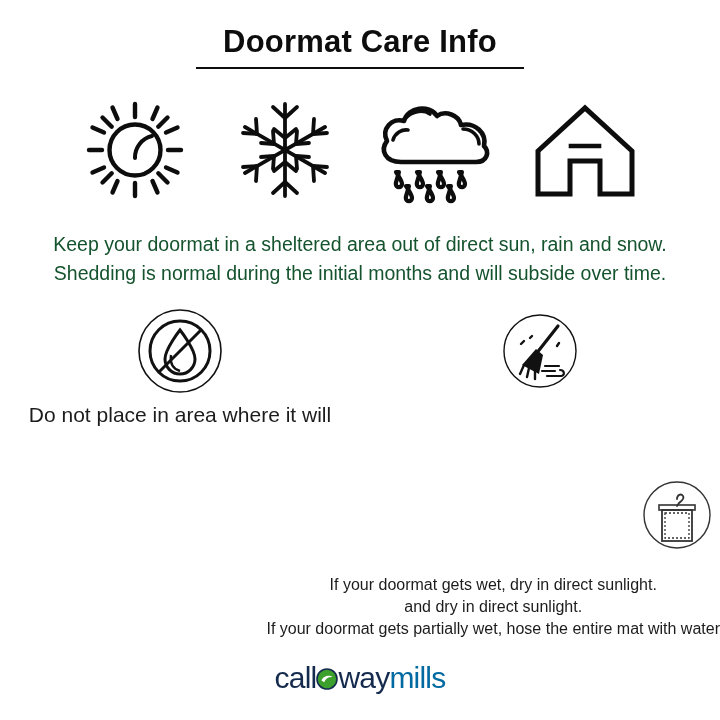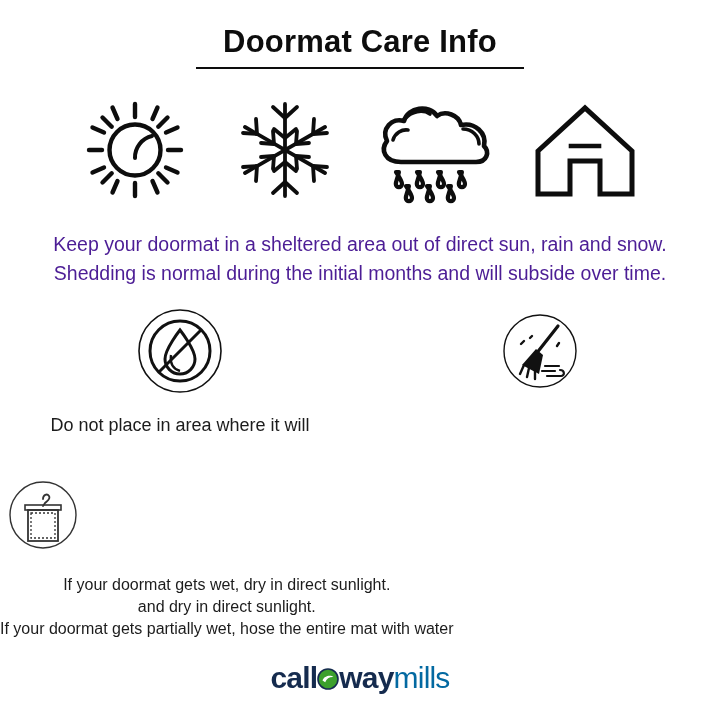--- a/index.html
+++ b/index.html
@@ -67,21 +67,21 @@
 
   
   .intro {
     position: absolute;
     top: 230px;
     left: 0;
     width: 720px;
     text-align: center;
     font-size: 19.5px;
     line-height: 29px;
-    color: #4c1d95;
+    color: #14532d;
   }
   .intro .line {
     display: block;
     white-space: nowrap;
   }
 
   
   .duo {
     position: absolute;
     top: 308px;
@@ -96,37 +96,37 @@
     align-items: center;
   }
   .circle-icon {
     width: 86px;
     height: 86px;
     display: flex;
     align-items: center;
     justify-content: center;
   }
   .caption {
-    margin-top: 21px;
+    margin-top: 10px;
     text-align: center;
-    font-size: 18px;
+    font-size: 21px;
     line-height: 21px;
     color: #1c1c1c;
   }
   .caption .line { display: block; white-space: nowrap; }
 
   
   .dry-block {
     position: absolute;
     top: 472px;
     left: 0;
     width: 720px;
     display: flex;
     flex-direction: column;
-    align-items: flex-start;
+    align-items: flex-end;
   }
   .dry-caption {
     margin-top: 16px;
     text-align: center;
     font-size: 16px;
     line-height: 22px;
     color: #1c1c1c;
   }
   .dry-caption .line { display: block; white-space: nowrap; }
 
@@ -141,21 +141,21 @@
     justify-content: center;
     height: 46px;
   }
   .logo {
     display: flex;
     align-items: baseline;
     font-size: 30px;
     letter-spacing: -0.8px;
   }
   .logo-calloway {
-    font-weight: bold;
+    font-weight: normal;
     color: #152b4e;
   }
   .logo-mills {
     font-weight: normal;
     color: #0369a1;
   }
   .logo-o {
     display: inline-block;
     position: relative;
     width: 22px;

